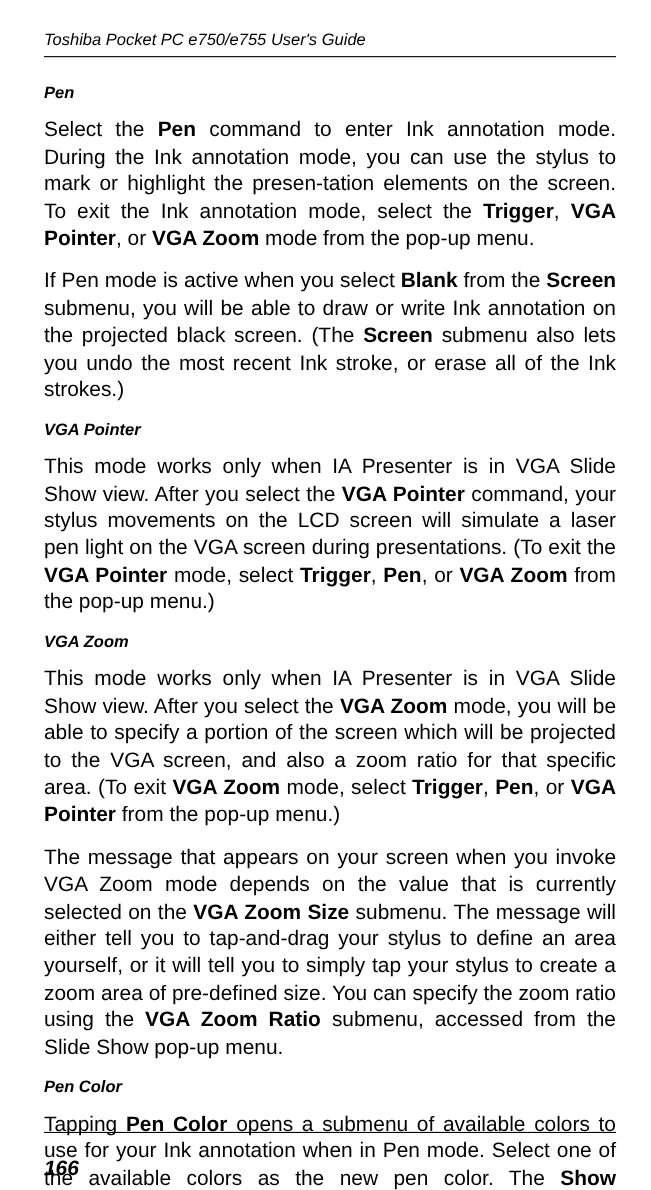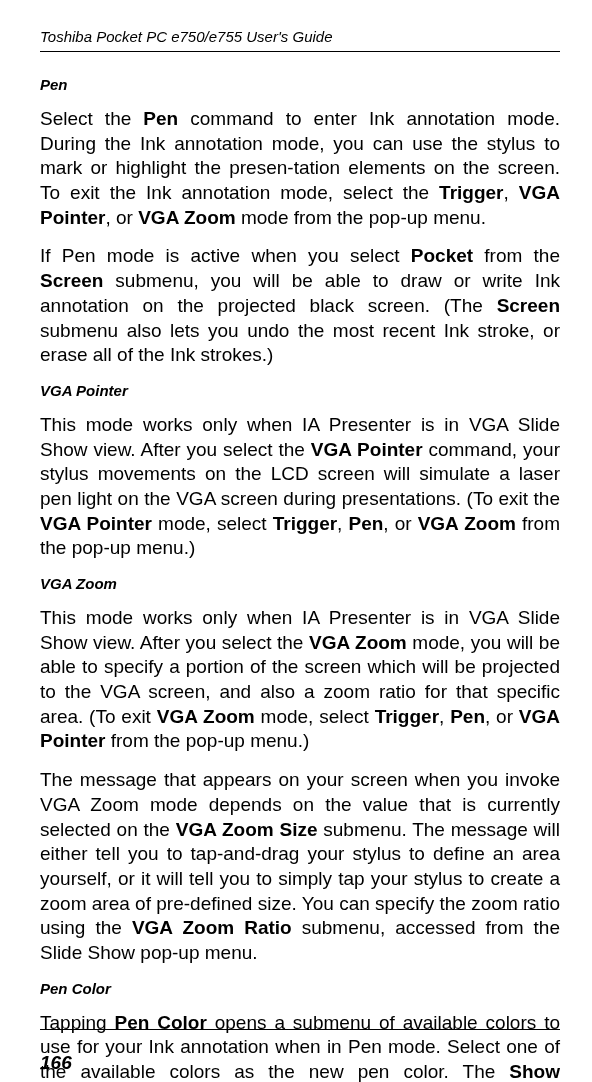--- a/index.html
+++ b/index.html
@@ -57,21 +57,21 @@
   </style>
 </head>
 <body>
 
 <div class="header">Toshiba Pocket PC e750/e755  User's Guide</div>
 <div class="header-line"></div>
 
 <div id="content">
     <div class="section-heading">Pen</div>
     <div class="para">Select the <span class="bold">Pen</span> command to enter Ink annotation mode. During the Ink annotation mode, you can use the stylus to mark or highlight the presen-tation elements on the screen. To exit the Ink annotation mode, select the <span class="bold">Trigger</span>, <span class="bold">VGA Pointer</span>, or <span class="bold">VGA Zoom</span> mode from the pop-up menu.</div>
-    <div class="para">If Pen mode is active when you select <span class="bold">Pocket</span> from the <span class="bold">Screen</span> submenu, you will be able to draw or write Ink annotation on the projected black screen. (The <span class="bold">Screen</span> submenu also lets you undo the most recent Ink stroke, or erase all of the Ink strokes.)</div>
+    <div class="para">If Pen mode is active when you select <span class="bold">Blank</span> from the <span class="bold">Screen</span> submenu, you will be able to draw or write Ink annotation on the projected black screen. (The <span class="bold">Screen</span> submenu also lets you undo the most recent Ink stroke, or erase all of the Ink strokes.)</div>
     <div class="section-heading">VGA Pointer</div>
     <div class="para">This mode works only when IA Presenter is in VGA Slide Show view. After you select the <span class="bold">VGA Pointer</span> command, your stylus movements on the LCD screen will simulate a laser pen light on the VGA screen during presentations. (To exit the <span class="bold">VGA Pointer</span> mode, select <span class="bold">Trigger</span>, <span class="bold">Pen</span>, or <span class="bold">VGA Zoom</span> from the pop-up menu.)</div>
     <div class="section-heading">VGA Zoom</div>
     <div class="para">This mode works only when IA Presenter is in VGA Slide Show view. After you select the <span class="bold">VGA Zoom</span> mode, you will be able to specify a portion of the screen which will be projected to the VGA screen, and also a zoom ratio for that specific area. (To exit <span class="bold">VGA Zoom</span> mode, select <span class="bold">Trigger</span>, <span class="bold">Pen</span>, or <span class="bold">VGA Pointer</span> from the pop-up menu.)</div>
     <div class="para">The message that appears on your screen when you invoke VGA Zoom mode depends on the value that is currently selected on the <span class="bold">VGA Zoom Size</span> submenu. The message will either tell you to tap-and-drag your stylus to define an area yourself, or it will tell you to simply tap your stylus to create a zoom area of pre-defined size. You can specify the zoom ratio using the <span class="bold">VGA Zoom Ratio</span> submenu, accessed from the Slide Show pop-up menu.</div>
     <div class="section-heading">Pen Color</div>
     <div class="para">Tapping <span class="bold">Pen Color</span> opens a submenu of available colors to use for your Ink annotation when in Pen mode. Select one of the available colors as the new pen color. The <span class="bold">Show</span> command resets the pen color to the de-fault White color.</div>
   </div>
 
 <div class="page-line"></div>

